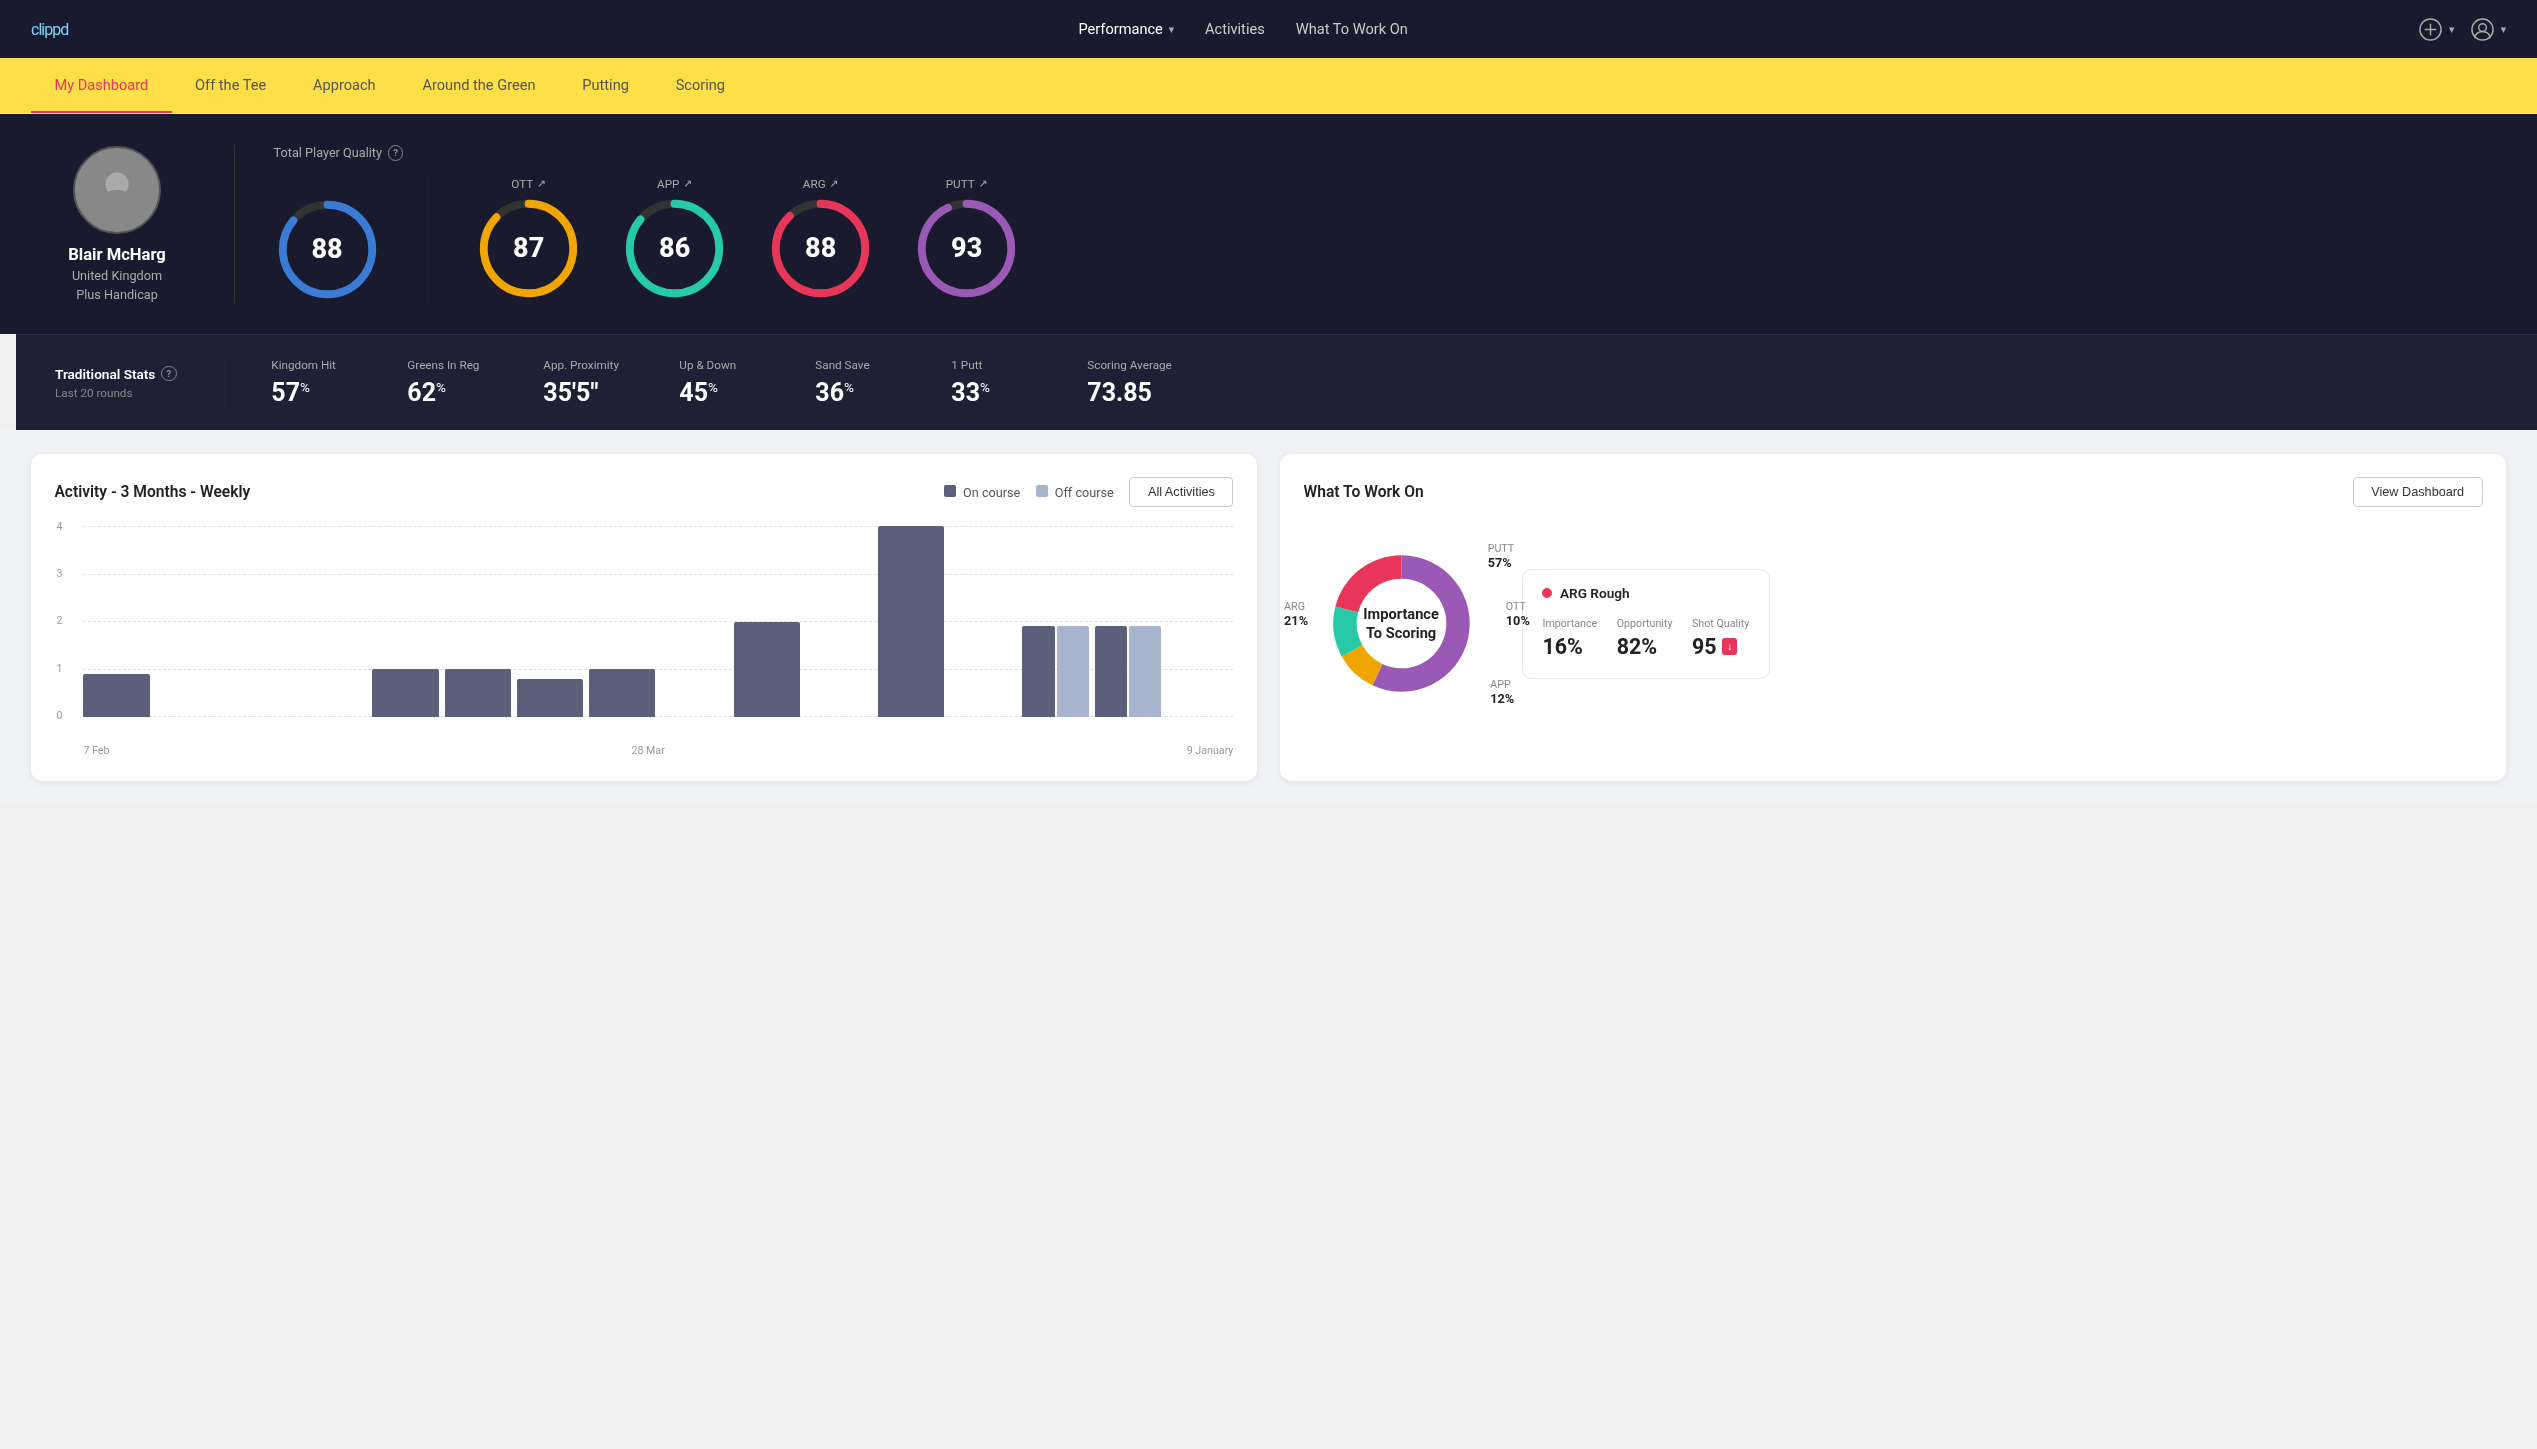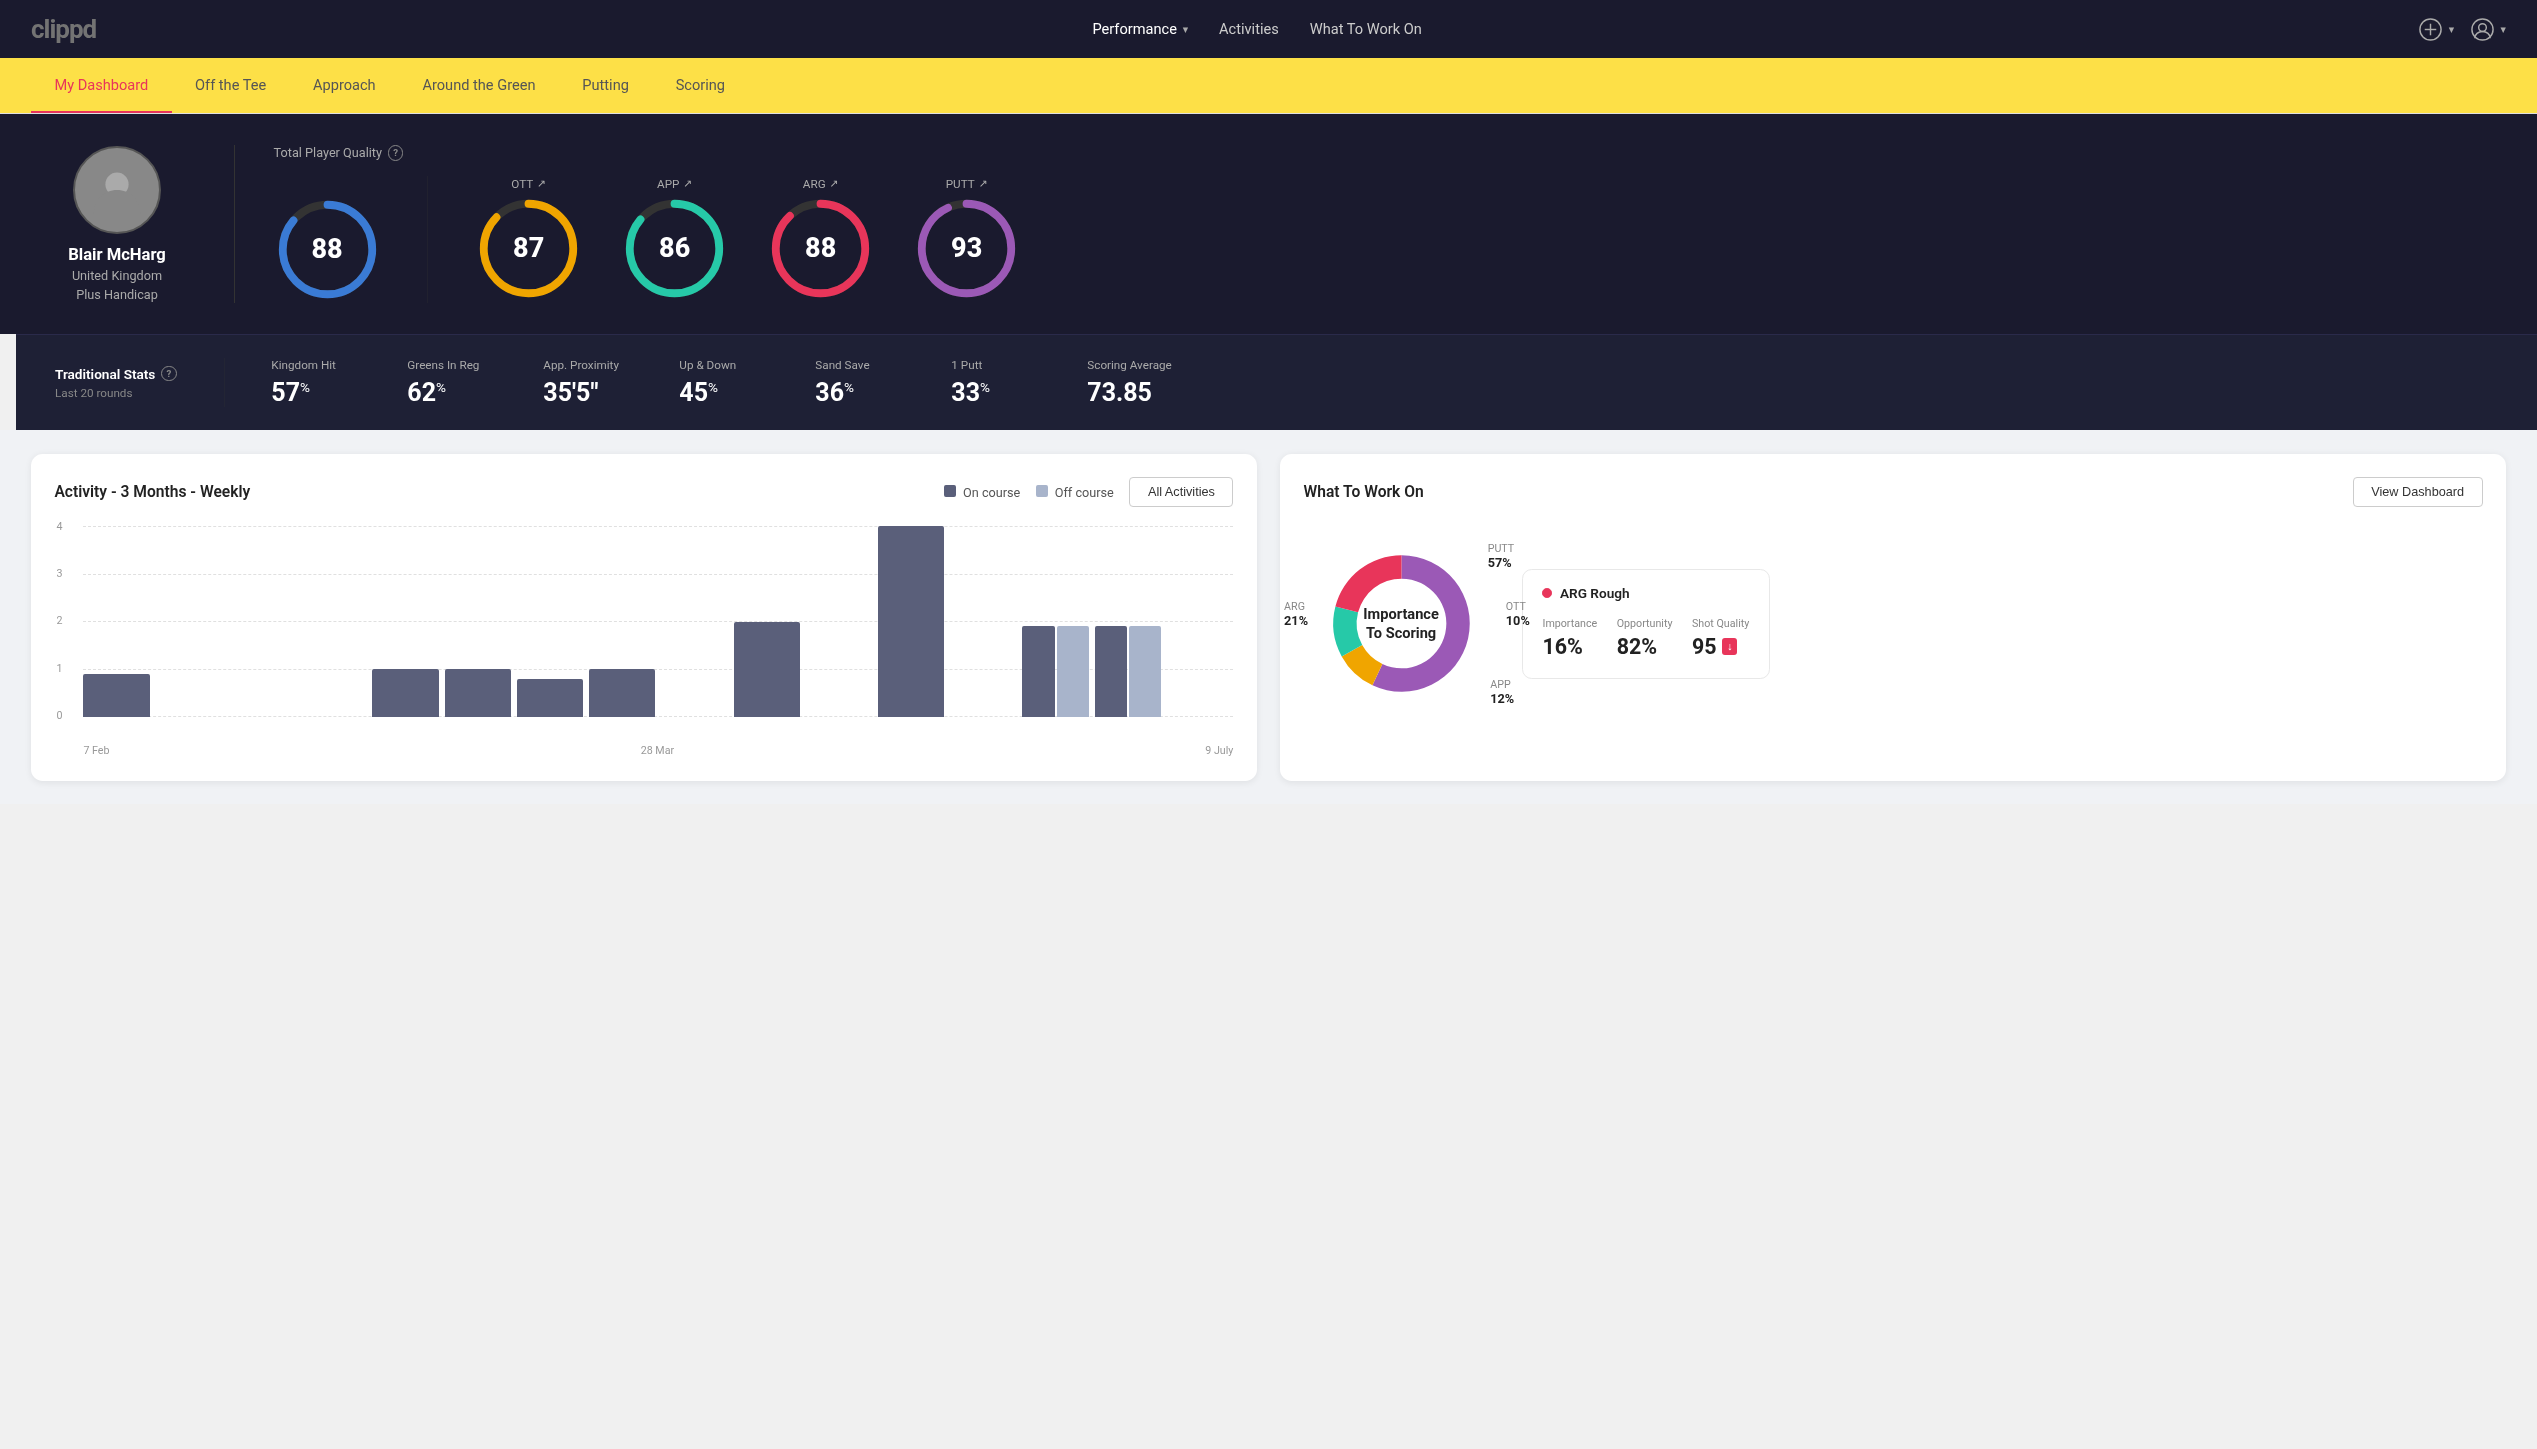--- a/index.html
+++ b/index.html
@@ -8,23 +8,23 @@
     
     .top-nav {
       background: #1a1a2e;
       display: flex;
       align-items: center;
       padding: 0 31px;
       height: 58px;
       justify-content: space-between;
     }
     .logo {
-      font-size: 26px;
-      font-weight: 700;
-      color: #737373;
+      font-size: 16px;
+      font-weight: 400;
+      color: #7dd3fc;
       letter-spacing: -1px;
     }
     .nav-links {
       display: flex;
       gap: 31px;
       align-items: center;
     }
     .nav-link {
       color: #ccc;
       font-size: 14.6px;
@@ -728,21 +728,21 @@
             <div class="bar bar-offcourse" style="height: 91px;"></div>
           </div>
           <div class="bar-group">
             <div class="bar" style="height: 0px;"></div>
           </div>
         </div>
     </div>
     <div class="x-labels">
       <span>7 Feb</span>
       <span>28 Mar</span>
-      <span>9 July</span>
+      <span>9 January</span>
     </div>
   </div>
 
   <div class="card card-work">
     <div class="card-header">
       <div class="card-title">What To Work On</div>
       <button class="btn-outline">View Dashboard</button>
     </div>
     <div class="work-content">
       <div class="donut-wrap">

